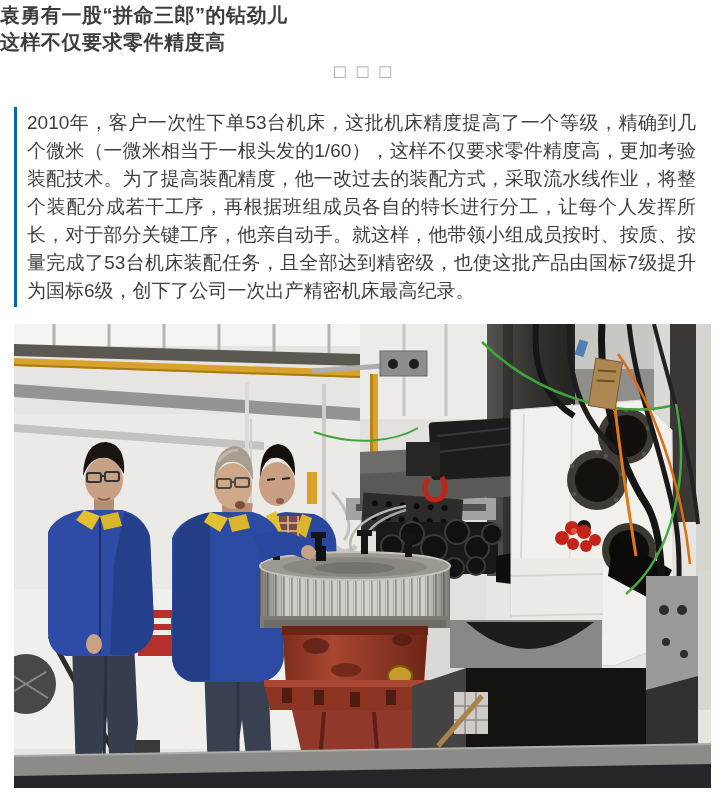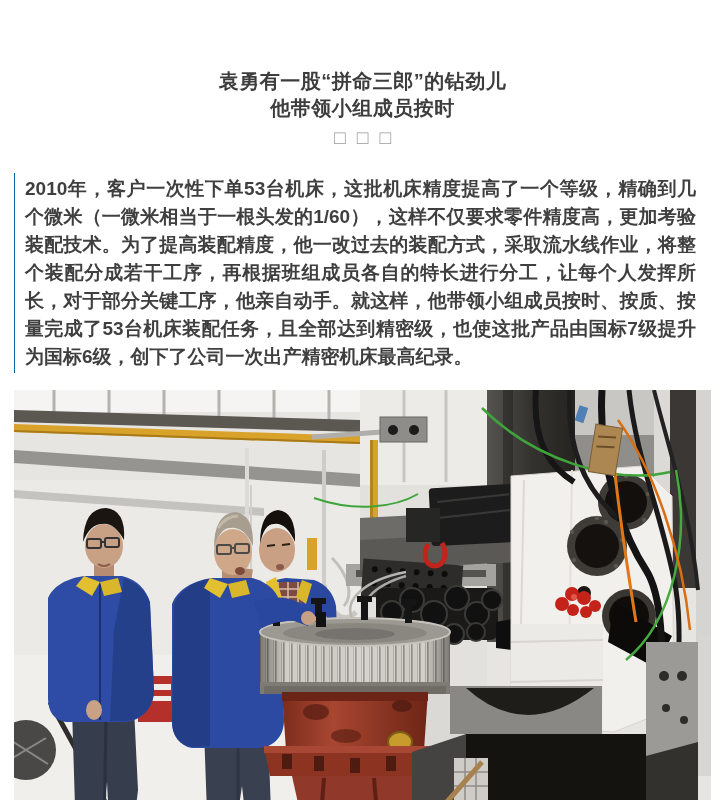--- a/index.html
+++ b/index.html
@@ -1,37 +1,37 @@
 <!DOCTYPE html>
 <html lang="zh"><head>
 <meta charset="utf-8">
 <style>
   html,body{margin:0;padding:0;background:#ffffff;}
   body{width:725px;font-family:"Liberation Sans","DejaVu Sans",sans-serif;}
   .page{width:725px;background:#fff;}
   
-  .article-header{padding-top:20px;text-align:center;margin-top:48px;}
+  .article-header{padding-top:2px;}
   .h-line{font-size:20px;line-height:27px;font-weight:700;color:#3d3d3d;letter-spacing:.5px;}
   .squares{margin-top:6px;text-align:center;color:#9b9b9b;font-size:19px;line-height:19px;}
   .squares span{display:inline-block;margin:0 3px;}
   
-  .quote{margin:26px 29px 0 14px;border-left:1px solid #0369a1;padding:2px 0 2px 10px;font-weight:bold;}
+  .quote{margin:26px 29px 0 14px;border-left:3px solid #0369a1;padding:2px 0 2px 10px;}
   .quote p{margin:0;font-size:19px;line-height:28px;color:#3f3f3f;text-align:justify;text-justify:inter-ideograph;}
   
   .photo{margin:17px 14px 0 14px;width:697px;height:464px;overflow:hidden;}
   .photo svg{display:block;}
 </style>
 </head>
 <body>
 
 <div class="page">
 
   <header class="article-header">
     <div class="h-line">袁勇有一股“拼命三郎”的钻劲儿</div>
-    <div class="h-line">他带领小组成员按时</div>
+    <div class="h-line">这样不仅要求零件精度高</div>
   </header>
 
   <div class="squares">
     <span>□</span>
     <span>□</span>
     <span>□</span>
   </div>
 
   <section class="quote">
     <p>2010年，客户一次性下单53台机床，这批机床精度提高了一个等级，精确到几个微米（一微米相当于一根头发的1/60），这样不仅要求零件精度高，更加考验装配技术。为了提高装配精度，他一改过去的装配方式，采取流水线作业，将整个装配分成若干工序，再根据班组成员各自的特长进行分工，让每个人发挥所长，对于部分关键工序，他亲自动手。就这样，他带领小组成员按时、按质、按量完成了53台机床装配任务，且全部达到精密级，也使这批产品由国标7级提升为国标6级，创下了公司一次出产精密机床最高纪录。</p>

